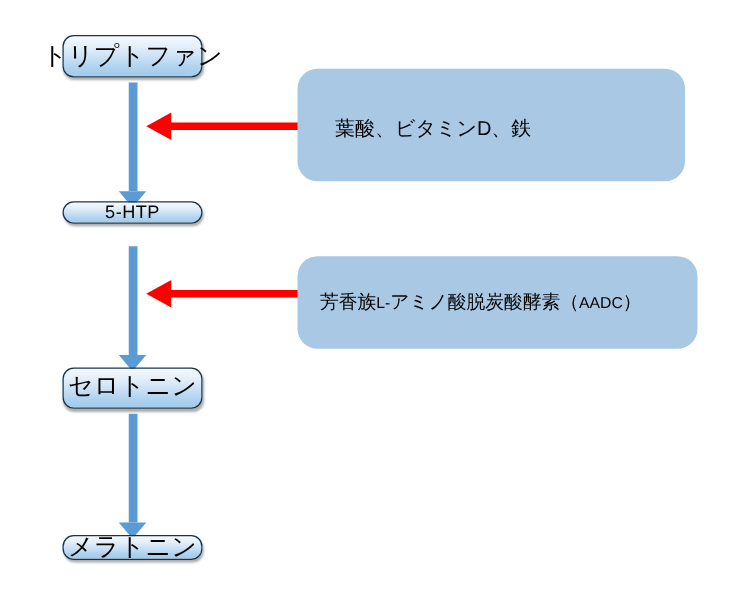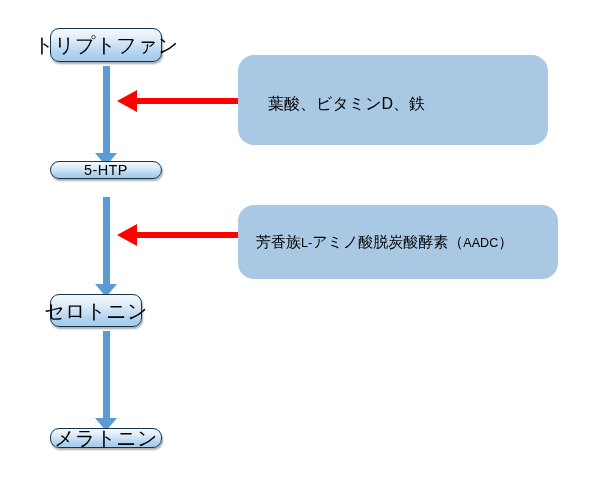--- a/index.html
+++ b/index.html
@@ -140,21 +140,21 @@
 
   <div class="node" style="left:50px; top:161px; width:112px; height:18px;">
     <span class="node-label latin">5-HTP</span>
   </div>
 
   <div class="v-arrow" style="left:91px; top:197px; height:100px;">
     <div class="shaft" style="height:87px;"></div>
     <div class="head" style="top:87px;"></div>
   </div>
 
-  <div class="node" style="left:50px; top:294px; width:92px; height:33px;">
+  <div class="node" style="left:50px; top:294px; width:112px; height:33px;font-family:Liberation Mono, monospace;">
     <span class="node-label">セロトニン</span>
   </div>
 
   <div class="v-arrow" style="left:91px; top:331px; height:100px;">
     <div class="shaft" style="height:87px;"></div>
     <div class="head" style="top:87px;"></div>
   </div>
 
   <div class="node" style="left:50px; top:428px; width:112px; height:20px;">
     <span class="node-label">メラトニン</span>

